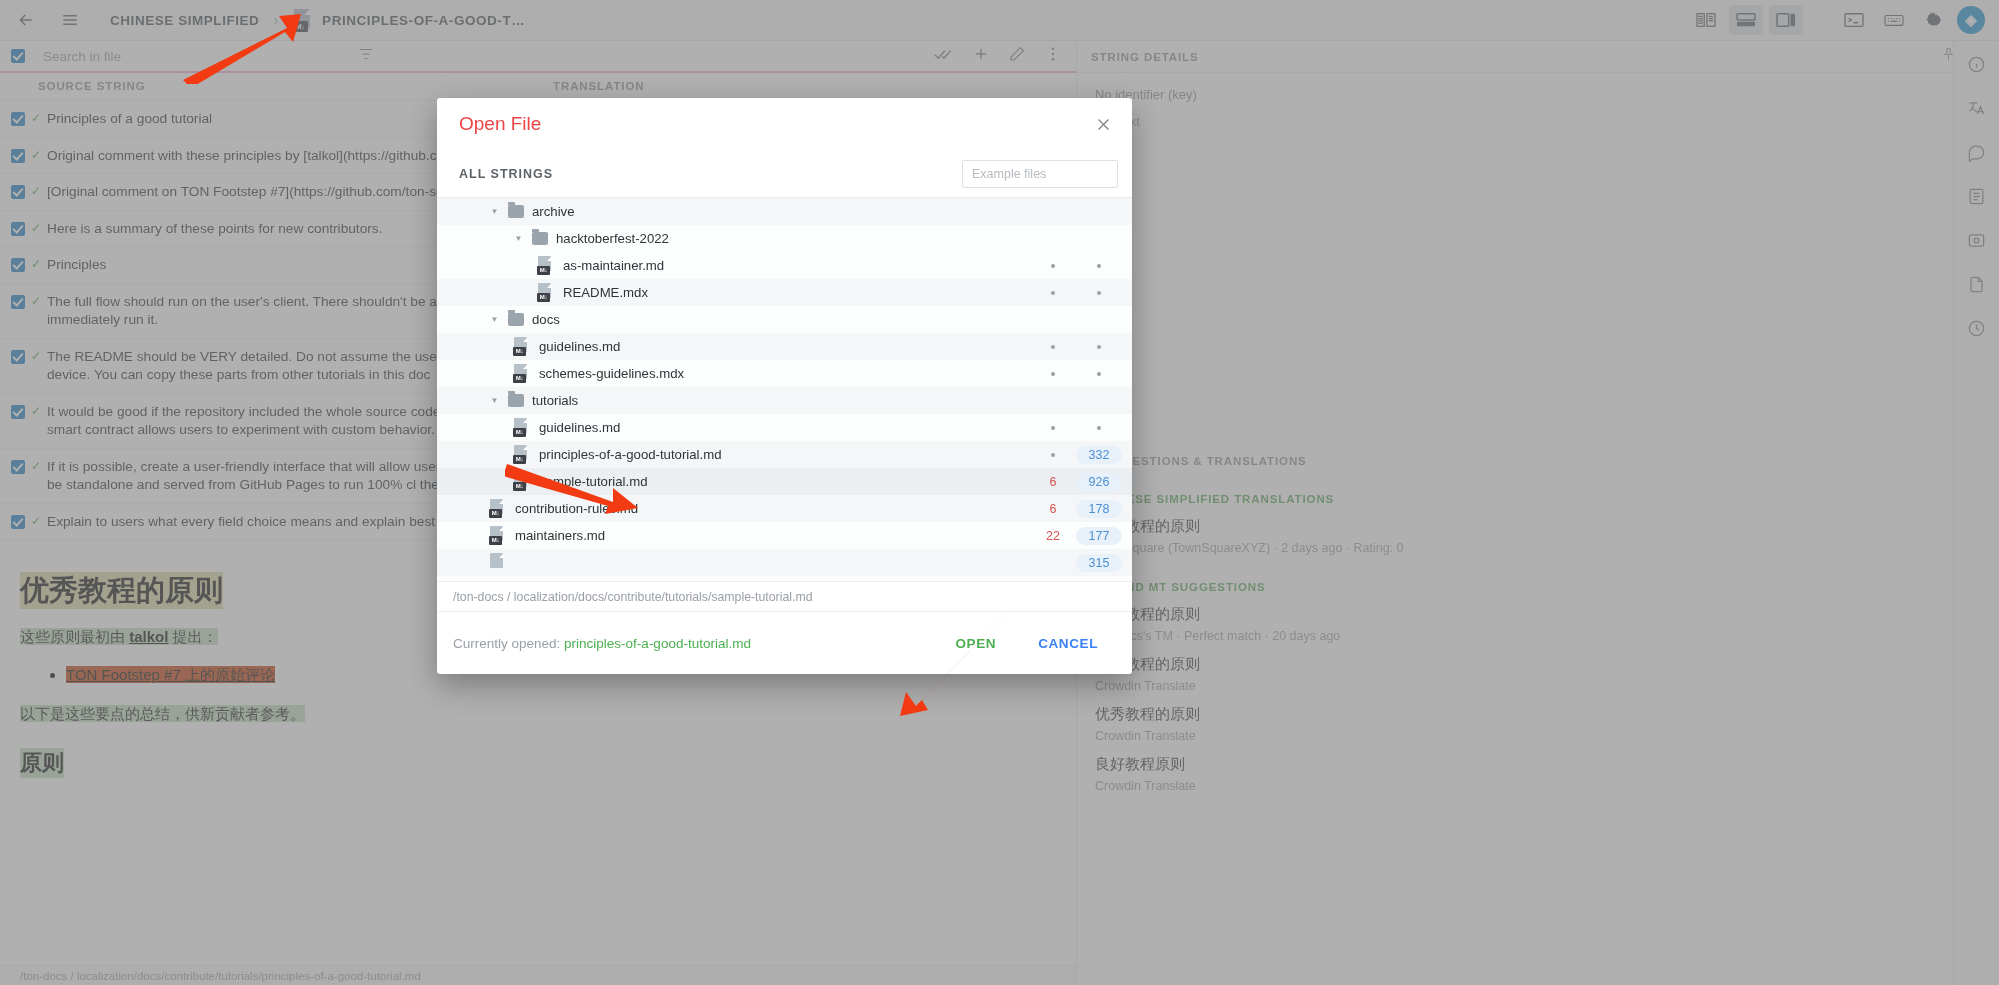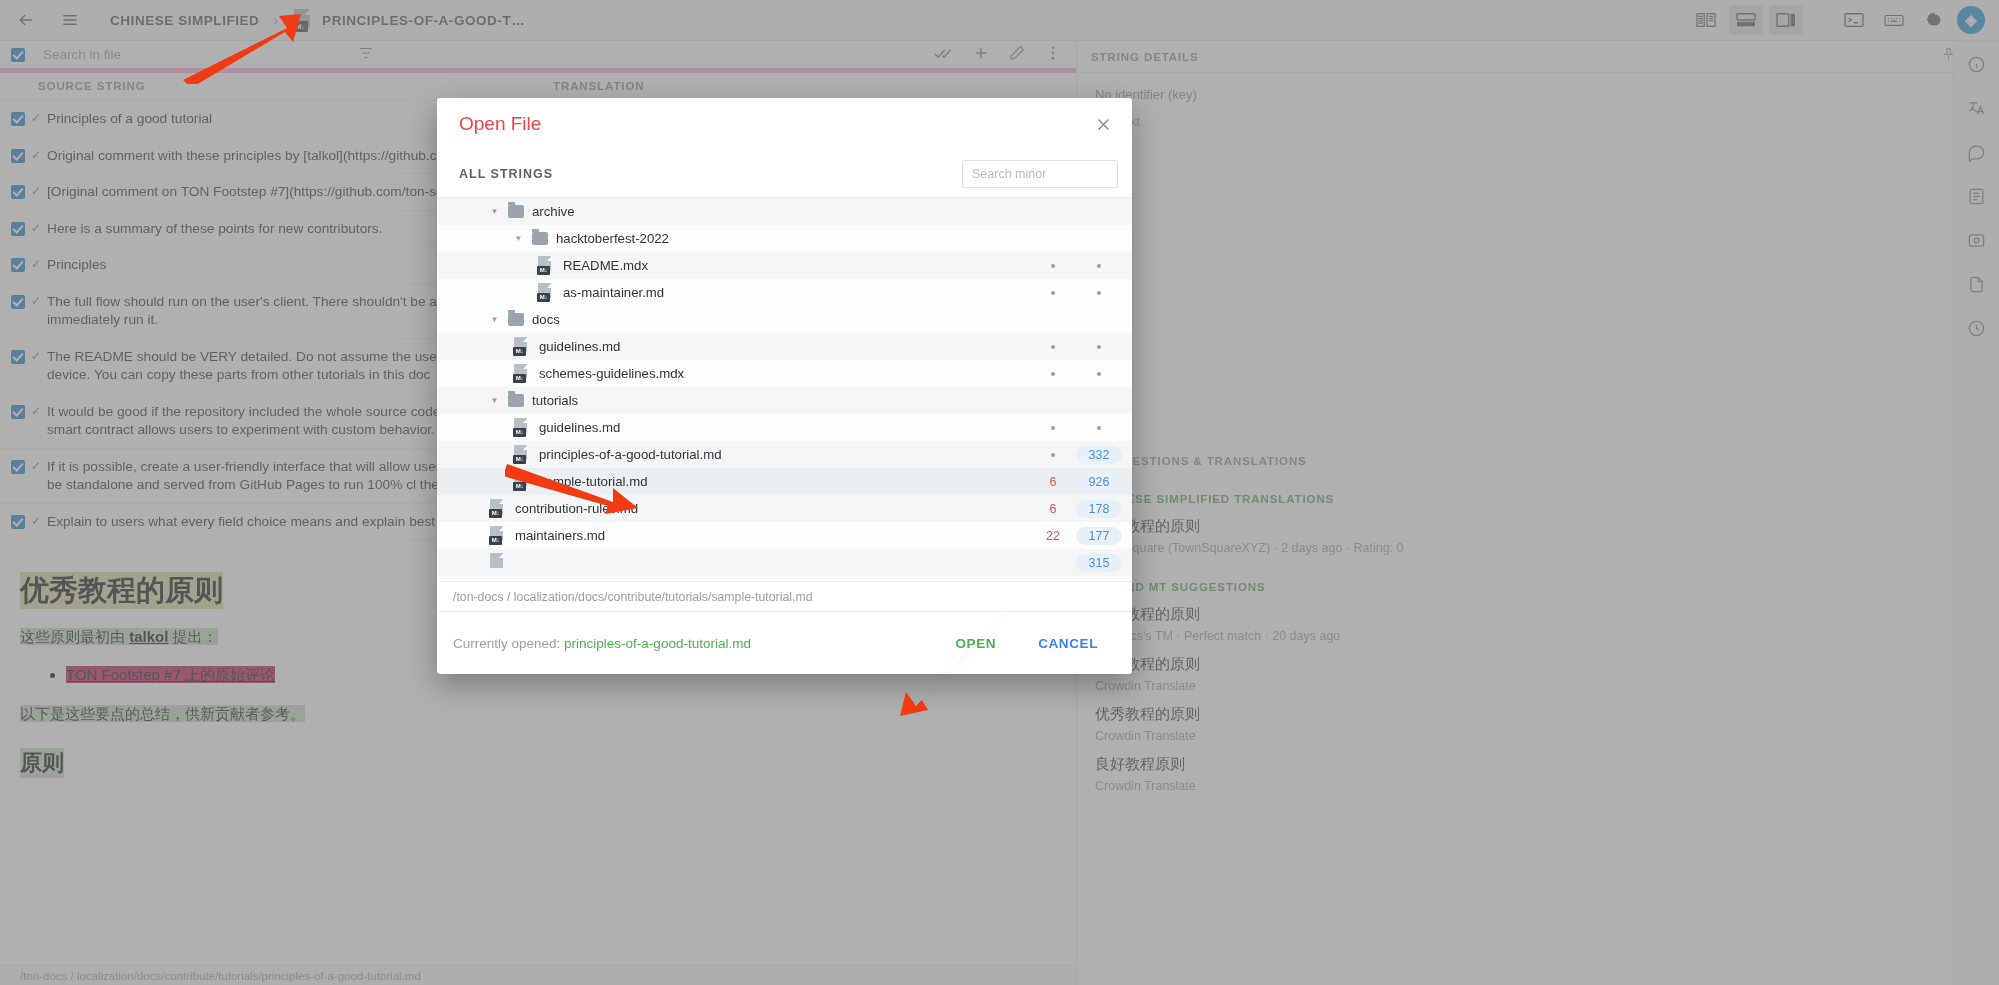--- a/index.html
+++ b/index.html
@@ -58,21 +58,21 @@
   .tb-gap { width: 22px; }
   .avatar-logo {
     width: 28px; height: 28px; border-radius: 50%; background: #1b94d4;
     display: flex; align-items: center; justify-content: center; color: #fff;
     font-size: 15px; font-weight: 700;
   }
 
   
   .searchstrip {
     position: absolute; left: 0; top: 41px; width: 1076px; height: 32px;
-    border-bottom: 5px solid #f9a8d4; display: flex; align-items: center;
+    border-bottom: 2px solid #f9a8d4; display: flex; align-items: center;
     background: #fff;
   }
   .cbx {
     width: 14px; height: 14px; border-radius: 2px; background: #1f7ec4;
     position: relative; flex: none;
   }
   .cbx::after {
     content: ""; position: absolute; left: 4px; top: 1px; width: 4px; height: 8px;
     border: solid #fff; border-width: 0 2px 2px 0; transform: rotate(42deg);
   }
@@ -111,21 +111,21 @@
   }
   .tp-h1 {
     font-size: 29px; font-weight: 700; color: #111; background: #ded9a6;
     display: inline-block; line-height: 1.28;
   }
   .tp-p { font-size: 15px; color: #1a1a1a; margin-top: 17px; line-height: 1.5; }
   .hl-green { background: #c3ddc0; }
   .tp-link { color: #111; text-decoration: underline; font-weight: 700; }
   .tp-ul { margin: 15px 0 0 46px; }
   .tp-ul li { font-size: 15px; line-height: 1.5; }
-  .tp-ul li a { color: #111; text-decoration: underline; background: #be185d; }
+  .tp-ul li a { color: #111; text-decoration: underline; background: #c2410c; }
   .tp-h2 {
     font-size: 22px; font-weight: 700; color: #111; margin-top: 22px;
     display: inline-block; background: #c3ddc0;
   }
   .tp-path {
     position: absolute; left: 0; bottom: 0; width: 1076px; height: 20px;
     border-top: 1px solid #ececec; font-size: 11.5px; color: #9aa0a6;
     padding-left: 20px; line-height: 20px; background: #fafafa;
   }
 
@@ -513,56 +513,56 @@
   <div class="modal-head">
     <div class="modal-title">Open File</div>
     <div class="modal-x">
       <svg width="17" height="17" viewBox="0 0 24 24" stroke="currentColor" stroke-width="1.7">
           <path d="M5 5l14 14M19 5L5 19"></path>
         </svg>
     </div>
   </div>
   <div class="modal-sub">
     <div class="allstrings">ALL STRINGS</div>
-    <div class="searchfiles">Search minor</div>
+    <div class="searchfiles">Example files</div>
   </div>
   <div class="tree" id="tree">
       <div class="trow odd">
         <div style="width: 52px; flex: 0 0 auto;"></div>
         <div class="caret">▼</div>
         <div class="folder-ic" style="margin-left: 8px;"></div>
         <div>archive</div>
       </div>
       <div class="trow even">
         <div style="width: 76px; flex: 0 0 auto;"></div>
         <div class="caret">▼</div>
         <div class="folder-ic" style="margin-left: 8px;"></div>
         <div>hacktoberfest-2022</div>
       </div>
+      <div class="trow even">
+        <div style="width: 100px; flex: 0 0 auto;"></div>
+        <div class="md-ic">
+          <div class="sheet"></div>
+          <div class="fold"></div>
+          <div class="tag">M↓</div>
+        </div>
+        <div>as-maintainer.md</div>
+        <div class="badges">
+          <div class="b-dot"><span class="dot"></span></div>
+          <div class="b-dot"><span class="dot"></span></div>
+        </div>
+      </div>
       <div class="trow odd">
         <div style="width: 100px; flex: 0 0 auto;"></div>
         <div class="md-ic">
           <div class="sheet"></div>
           <div class="fold"></div>
           <div class="tag">M↓</div>
         </div>
         <div>README.mdx</div>
-        <div class="badges">
-          <div class="b-dot"><span class="dot"></span></div>
-          <div class="b-dot"><span class="dot"></span></div>
-        </div>
-      </div>
-      <div class="trow even">
-        <div style="width: 100px; flex: 0 0 auto;"></div>
-        <div class="md-ic">
-          <div class="sheet"></div>
-          <div class="fold"></div>
-          <div class="tag">M↓</div>
-        </div>
-        <div>as-maintainer.md</div>
         <div class="badges">
           <div class="b-dot"><span class="dot"></span></div>
           <div class="b-dot"><span class="dot"></span></div>
         </div>
       </div>
       <div class="trow even">
         <div style="width: 52px; flex: 0 0 auto;"></div>
         <div class="caret">▼</div>
         <div class="folder-ic" style="margin-left: 8px;"></div>
         <div>docs</div>

